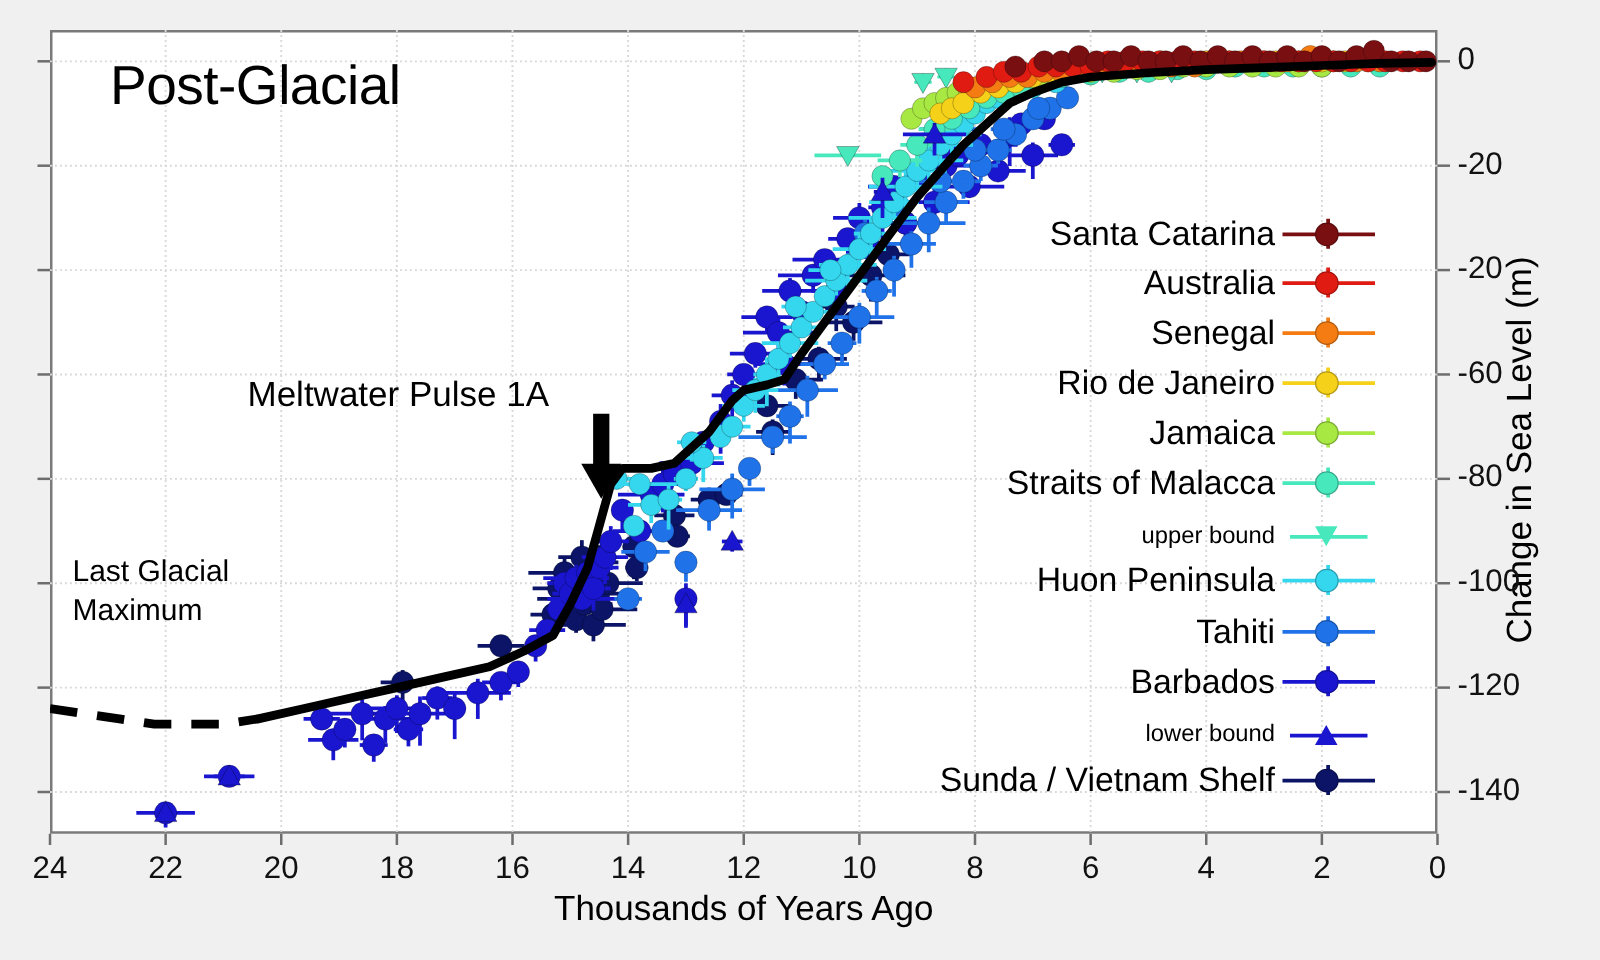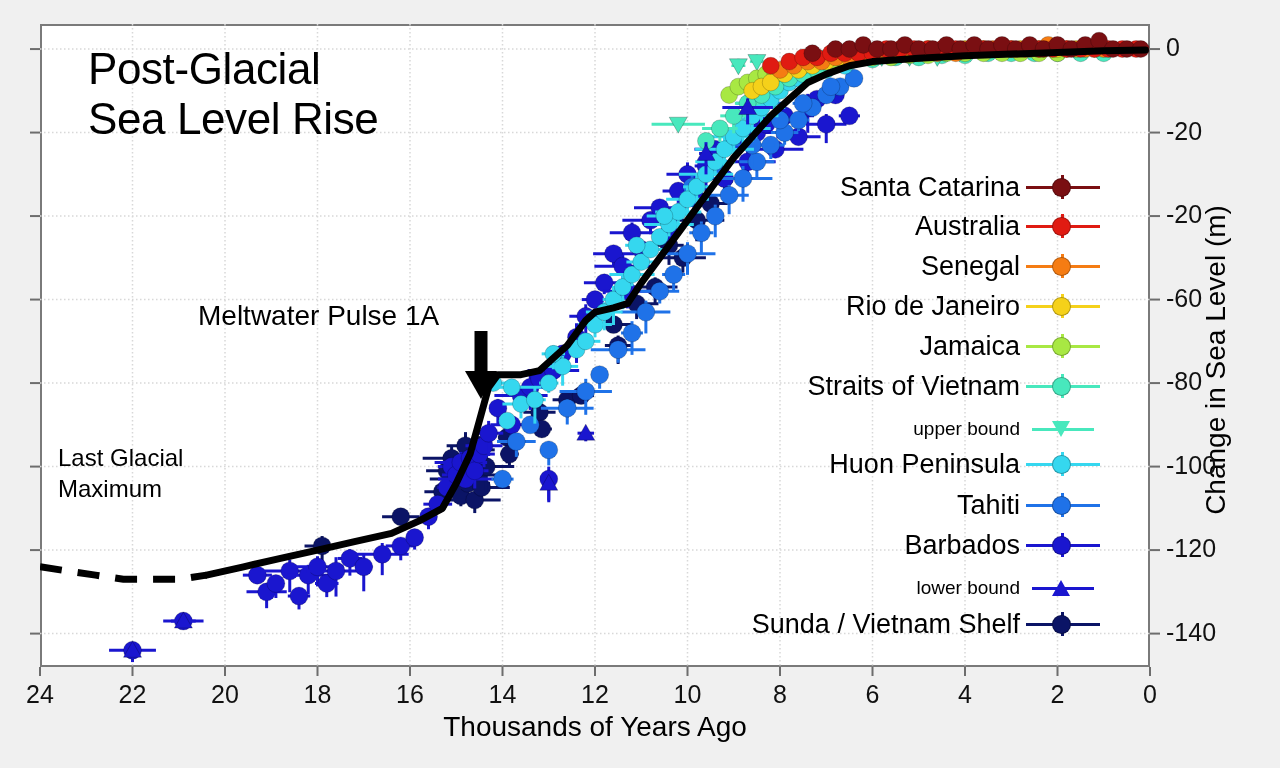--- a/index.html
+++ b/index.html
@@ -1124,21 +1124,21 @@
         </g>
         <path d="M40.0 566.8 L67.8 571.0 L95.5 575.1 L123.3 579.3 L151.0 579.3 L178.8 579.3 L206.5 575.1" fill="none" stroke="#000000" stroke-width="7" stroke-dasharray="22,16" stroke-linecap="butt"></path>
         <path d="M206.5 575.1 L243.5 566.8 L280.5 558.4 L317.5 550.1 L354.5 541.7 L391.5 533.4 L419.2 520.9 L442.4 508.3 L456.3 483.3 L470.1 454.1 L479.4 420.7 L488.6 387.3 L497.9 374.7 L521.0 374.7 L539.5 370.6 L553.4 358.0 L567.3 345.5 L576.5 333.0 L585.8 320.4 L595.0 312.1 L613.5 307.9 L627.4 303.7 L641.3 282.9 L659.8 257.8 L678.3 232.8 L696.8 207.7 L715.2 182.7 L733.8 157.6 L752.3 136.7 L770.8 115.9 L789.2 99.2 L807.8 82.5 L826.3 74.1 L849.4 65.8 L872.5 61.6 L918.8 58.2 L965.0 55.7 L1011.3 54.1 L1057.5 52.4 L1103.8 50.7 L1145.4 49.9" fill="none" stroke="#000000" stroke-width="7" stroke-linejoin="round" stroke-linecap="round"></path>
       </g>
       <g>
         <line x1="481" y1="331" x2="481" y2="375" stroke="#000" stroke-width="13"></line>
         <polygon points="465,371 497,371 481,399" fill="#000"></polygon>
       </g>
     </svg>
 
-  <div class="ttl" id="title"><span>Post-Glacial</span><br><span>Sea Level Rise</span></div>
+  <div class="ttl" id="title"><span>Post-Glacial</span><br></div>
 
   <div id="mwp">Meltwater Pulse 1A</div>
   <div id="lgm"><span>Last Glacial</span><br><span>Maximum</span></div>
 
   <div id="xlabel">Thousands of Years Ago</div>
   <div id="ylabel">Change in Sea Level (m)</div>
 
   <div id="xticks">
       <div class="xtl" style="left: 10px; top: 680px;">24</div>
       <div class="xtl" style="left: 102.5px; top: 680px;">22</div>
@@ -1200,21 +1200,21 @@
       </div>
       <div class="lgrow" style="top: 159px; right: 0px; height: 30px; justify-content: center;">
         <span class="lgtxt">Jamaica</span>
         <span class="lgsym">
           <i class="hbar" style="background: rgb(168, 232, 67);"></i>
           <i class="vbar" style="background: rgb(168, 232, 67);"></i>
           <i class="dot" style="background: rgb(168, 232, 67);"></i>
         </span>
       </div>
       <div class="lgrow" style="top: 199px; right: 0px; height: 30px;">
-        <span class="lgtxt">Straits of Vietnam</span>
+        <span class="lgtxt">Straits of Malacca</span>
         <span class="lgsym">
           <i class="hbar" style="background: rgb(72, 232, 189);"></i>
           <i class="vbar" style="background: rgb(72, 232, 189);"></i>
           <i class="dot" style="background: rgb(72, 232, 189);"></i>
         </span>
       </div>
       <div class="lgrow" style="top: 242px; right: 0px; height: 30px;">
         <span class="lgtxt small">upper bound</span>
         <span class="lgsym bar-short">
           <i class="hbar" style="background: rgb(72, 232, 189);"></i>

